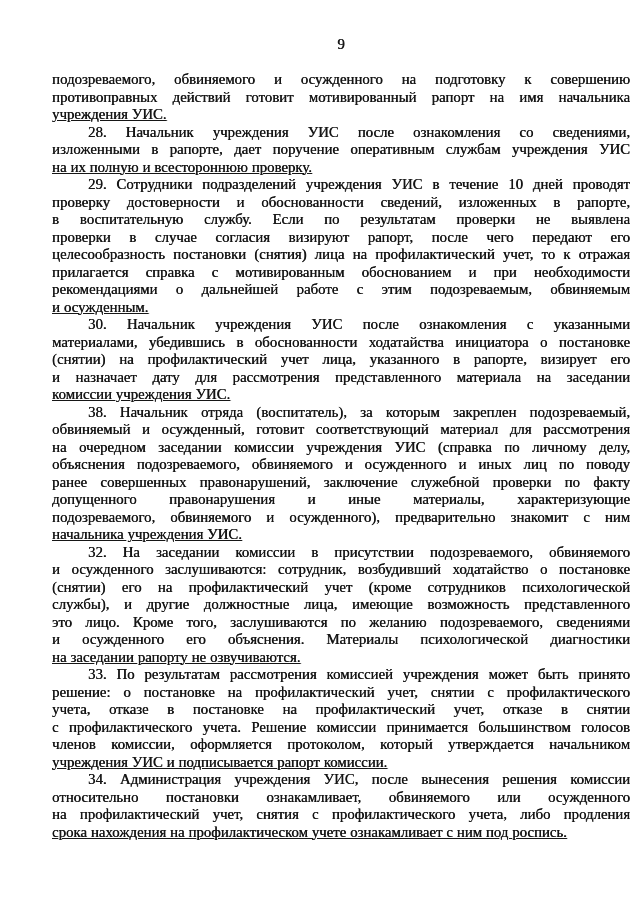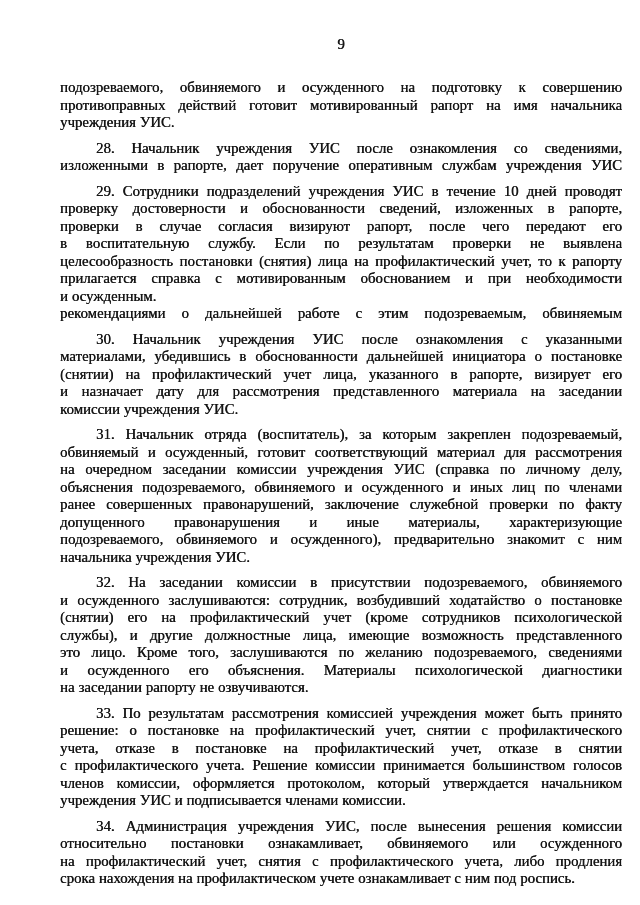--- a/index.html
+++ b/index.html
@@ -20,93 +20,95 @@
     position: absolute;
     top: 36px; left: 52px; width: 578px;
     text-align: center;
     font-size: 14.8px; line-height: 17.5px;
   }
   .text-block {
     position: absolute;
     top: 71px; left: 52px; width: 578px;
     font-size: 14.8px; line-height: 17.5px;
   }
-  .paragraph { margin: 8px; padding: 0; }
+  .paragraph { margin: 0; padding: 0; }
   .line {
     height: 17.5px;
     overflow: hidden;
     text-align: justify;
     text-align-last: justify;
     word-spacing: 0.2px;
   }
   .line.last {
     text-align-last: left;
+    text-decoration: underline;
   }
   .paragraph.indented .line:first-child {
     text-indent: 36px;
   }
 </style>
 </head>
 <body style="background: rgb(255, 255, 255);">
 
 <div class="page" style="color: rgb(22, 22, 22);">
   <div class="page-number">9</div>
   <div class="text-block">
       <div class="paragraph">
         <div class="line">подозреваемого, обвиняемого и осужденного на подготовку к совершению</div>
         <div class="line">противоправных действий готовит мотивированный рапорт на имя начальника</div>
         <div class="line last">учреждения УИС.</div>
       </div>
       <div class="paragraph indented">
         <div class="line">28. Начальник учреждения УИС после ознакомления со сведениями,</div>
         <div class="line">изложенными в рапорте, дает поручение оперативным службам учреждения УИС</div>
+        <div class="line last">на их полную и всестороннюю проверку.</div>
       </div>
       <div class="paragraph indented">
         <div class="line">29. Сотрудники подразделений учреждения УИС в течение 10 дней проводят</div>
         <div class="line">проверку достоверности и обоснованности сведений, изложенных в рапорте,</div>
+        <div class="line">в воспитательную службу. Если по результатам проверки не выявлена</div>
         <div class="line">проверки в случае согласия визируют рапорт, после чего передают его</div>
-        <div class="line">в воспитательную службу. Если по результатам проверки не выявлена</div>
-        <div class="line">целесообразность постановки (снятия) лица на профилактический учет, то к рапорту</div>
+        <div class="line">целесообразность постановки (снятия) лица на профилактический учет, то к отражая</div>
         <div class="line">прилагается справка с мотивированным обоснованием и при необходимости</div>
+        <div class="line">рекомендациями о дальнейшей работе с этим подозреваемым, обвиняемым</div>
         <div class="line last">и осужденным.</div>
-        <div class="line">рекомендациями о дальнейшей работе с этим подозреваемым, обвиняемым</div>
       </div>
       <div class="paragraph indented">
         <div class="line">30. Начальник учреждения УИС после ознакомления с указанными</div>
-        <div class="line">материалами, убедившись в обоснованности дальнейшей инициатора о постановке</div>
+        <div class="line">материалами, убедившись в обоснованности ходатайства инициатора о постановке</div>
         <div class="line">(снятии) на профилактический учет лица, указанного в рапорте, визирует его</div>
         <div class="line">и назначает дату для рассмотрения представленного материала на заседании</div>
         <div class="line last">комиссии учреждения УИС.</div>
       </div>
       <div class="paragraph indented">
-        <div class="line">31. Начальник отряда (воспитатель), за которым закреплен подозреваемый,</div>
+        <div class="line">38. Начальник отряда (воспитатель), за которым закреплен подозреваемый,</div>
         <div class="line">обвиняемый и осужденный, готовит соответствующий материал для рассмотрения</div>
         <div class="line">на очередном заседании комиссии учреждения УИС (справка по личному делу,</div>
-        <div class="line">объяснения подозреваемого, обвиняемого и осужденного и иных лиц по членами</div>
+        <div class="line">объяснения подозреваемого, обвиняемого и осужденного и иных лиц по поводу</div>
         <div class="line">ранее совершенных правонарушений, заключение служебной проверки по факту</div>
         <div class="line">допущенного правонарушения и иные материалы, характеризующие</div>
         <div class="line">подозреваемого, обвиняемого и осужденного), предварительно знакомит с ним</div>
         <div class="line last">начальника учреждения УИС.</div>
       </div>
       <div class="paragraph indented">
         <div class="line">32. На заседании комиссии в присутствии подозреваемого, обвиняемого</div>
         <div class="line">и осужденного заслушиваются: сотрудник, возбудивший ходатайство о постановке</div>
         <div class="line">(снятии) его на профилактический учет (кроме сотрудников психологической</div>
         <div class="line">службы), и другие должностные лица, имеющие возможность представленного</div>
         <div class="line">это лицо. Кроме того, заслушиваются по желанию подозреваемого, сведениями</div>
         <div class="line">и осужденного его объяснения. Материалы психологической диагностики</div>
         <div class="line last">на заседании рапорту не озвучиваются.</div>
       </div>
       <div class="paragraph indented">
         <div class="line">33. По результатам рассмотрения комиссией учреждения может быть принято</div>
         <div class="line">решение: о постановке на профилактический учет, снятии с профилактического</div>
         <div class="line">учета, отказе в постановке на профилактический учет, отказе в снятии</div>
         <div class="line">с профилактического учета. Решение комиссии принимается большинством голосов</div>
         <div class="line">членов комиссии, оформляется протоколом, который утверждается начальником</div>
-        <div class="line last">учреждения УИС и подписывается членами комиссии.</div>
+        <div class="line last">учреждения УИС и подписывается рапорт комиссии.</div>
       </div>
       <div class="paragraph indented">
         <div class="line">34. Администрация учреждения УИС, после вынесения решения комиссии</div>
         <div class="line">относительно постановки ознакамливает, обвиняемого или осужденного</div>
         <div class="line">на профилактический учет, снятия с профилактического учета, либо продления</div>
         <div class="line last">срока нахождения на профилактическом учете ознакамливает с ним под роспись.</div>
       </div>
     </div>
 </div>
 

